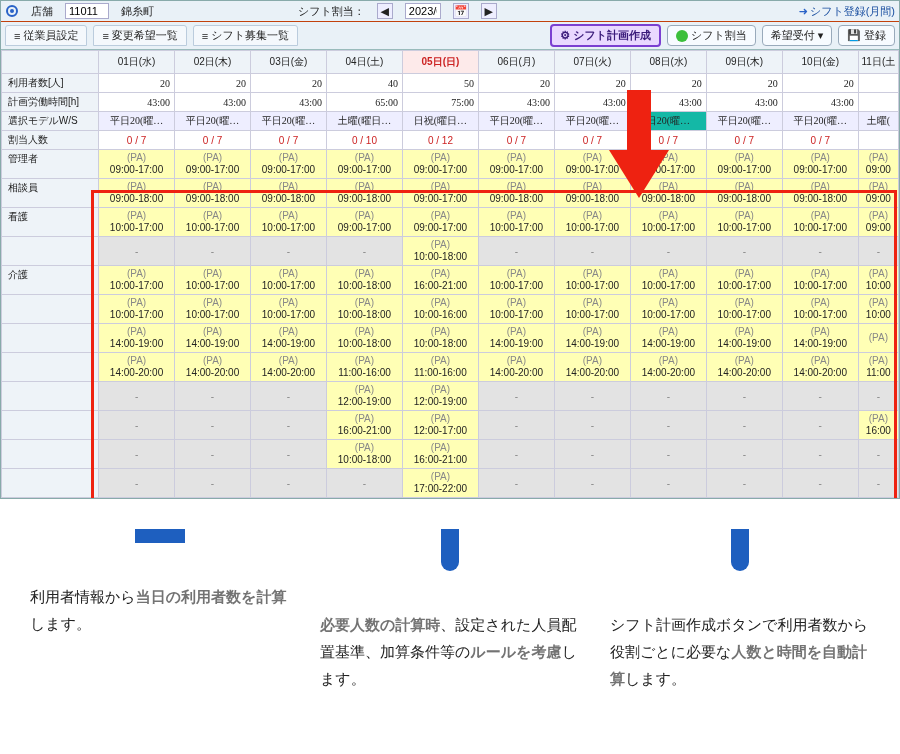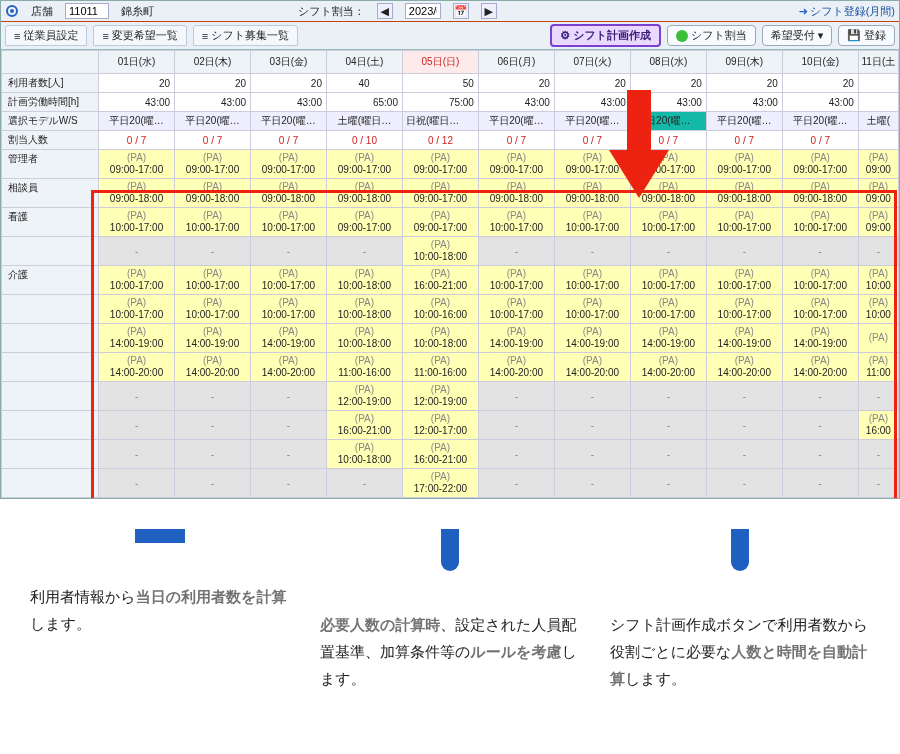--- a/index.html
+++ b/index.html
@@ -14,26 +14,26 @@
   .linkbtn { color: #1a4fa0; cursor:pointer; display:inline-flex; align-items:center; gap:2px; }
   .tabbar { display:flex; align-items:center; background:#e9f1f7; border-bottom:1px solid #9bb; padding:2px 4px; gap:6px;}
   .tab { border:1px solid #bcd; background:#f4f8fc; padding:2px 8px; border-radius:3px 3px 0 0; display:inline-flex; align-items:center; gap:3px; cursor:pointer;}
   .pill { border:1px solid #9ab; padding:2px 8px; border-radius:4px; background:#f7fbff; display:inline-flex; align-items:center; gap:3px; cursor:pointer; }
   .pill.highlight { background:#e9d8ff; border:2px solid #7b3fd1; font-weight:bold; color:#3a1b7a;}
   .grid-wrap { position:relative; overflow:hidden; }
   table.grid { border-collapse: collapse; width: 100%; table-layout: fixed; }
   table.grid th, table.grid td { border:1px solid #ccd; padding:2px 3px; font-size:10px; text-align:center; vertical-align:middle; background:#fff; }
   table.grid th.rowhead { background:#eef3f8; text-align:left; padding-left:6px; font-weight:normal; width:90px; }
   table.grid tr.datehdr th { background:#eef3f8; font-weight:normal; padding:4px 2px;}
-  table.grid tr.datehdr th.sunday { color:#c22; background:#fdeaea; }
+  table.grid tr.datehdr th.sunday { color:#c22; background:#fdeaea;font-weight:bold; }
   .val-red { color:#c22; }
   .cell-pa { background:#ffffb5 !important; line-height:1.2; }
   .cell-pa .lab { color:#888; }
   .cell-blank { background:#e3e3e3 !important; color:#888; }
-  .truncate { white-space:nowrap; overflow:hidden; text-overflow:ellipsis; }
+  .truncate { white-space:nowrap; overflow:hidden; text-overflow:ellipsis;font-family:Liberation Serif, serif; }
   .red-frame { position:absolute; border:3px solid #e21; pointer-events:none; }
   .big-arrow { position:absolute; pointer-events:none; }
   .footer { background:#294f9a; color:#fff; padding:3px 8px; display:flex; align-items:center; justify-content:space-between;}
   .footer .chev { background:#3c6bcf; width:14px; height:14px; display:inline-flex;align-items:center;justify-content:center;border-radius:2px;}
   .callouts { display:flex; gap:30px; padding:30px 30px 10px; }
   .callouts .col { flex:1; }
   .callouts .bar { width:50px; height:14px; background:#1e5fbf; margin:0 auto 40px; }
   .callouts .bar.tall { width:18px; height:42px; border-radius:0 0 9px 9px; }
   .callouts p { font-size:15px; line-height:1.8; color:#222; }
   .callouts .em { color:#737373; font-weight:bold; }
@@ -128,21 +128,21 @@
             <th class="">08日(水)</th>
             <th class="">09日(木)</th>
             <th class="">10日(金)</th>
             <th class="">11日(土</th>
           </tr>
           <tr>
             <th class="rowhead">利用者数[人]</th>
             <td class="truncate " style="text-align:right;padding-right:4px">20</td>
             <td class="truncate " style="text-align:right;padding-right:4px">20</td>
             <td class="truncate " style="text-align:right;padding-right:4px">20</td>
-            <td class="truncate " style="text-align:center;padding-right:4px">40</td>
+            <td class="truncate " style="text-align:right;padding-right:4px">40</td>
             <td class="truncate " style="text-align:right;padding-right:4px">50</td>
             <td class="truncate " style="text-align:right;padding-right:4px">20</td>
             <td class="truncate " style="text-align:right;padding-right:4px">20</td>
             <td class="truncate " style="text-align:right;padding-right:4px">20</td>
             <td class="truncate " style="text-align:right;padding-right:4px">20</td>
             <td class="truncate " style="text-align:right;padding-right:4px">20</td>
             <td class="truncate " style="text-align:right;padding-right:4px"></td>
           </tr>
           <tr>
             <th class="rowhead">計画労働時間[h]</th>
@@ -157,21 +157,21 @@
             <td class="truncate " style="text-align:right;padding-right:4px">43:00</td>
             <td class="truncate " style="text-align:right;padding-right:4px">43:00</td>
             <td class="truncate " style="text-align:right;padding-right:4px"></td>
           </tr>
           <tr>
             <th class="rowhead">選択モデルW/S</th>
             <td class="truncate" style="background:#eef;text-align:center">平日20(曜…</td>
             <td class="truncate" style="background:#eef;text-align:center">平日20(曜…</td>
             <td class="truncate" style="background:#eef;text-align:center">平日20(曜…</td>
             <td class="truncate" style="background:#eef;text-align:center">土曜(曜日…</td>
-            <td class="truncate" style="background:#eef;text-align:left">日祝(曜日…</td>
+            <td class="truncate" style="background:#eef;text-align:center">日祝(曜日…</td>
             <td class="truncate" style="background:#eef;text-align:center">平日20(曜…</td>
             <td class="truncate" style="background:#eef;text-align:center">平日20(曜…</td>
             <td class="truncate" style="background:#14b8a6;text-align:center">日20(曜…</td>
             <td class="truncate" style="background:#eef;text-align:center">平日20(曜…</td>
             <td class="truncate" style="background:#eef;text-align:center">平日20(曜…</td>
             <td class="truncate" style="background:#eef;text-align:center">土曜(</td>
           </tr>
           <tr>
             <th class="rowhead">割当人数</th>
             <td class="val-red" style="text-align:center">0 / 7</td>

